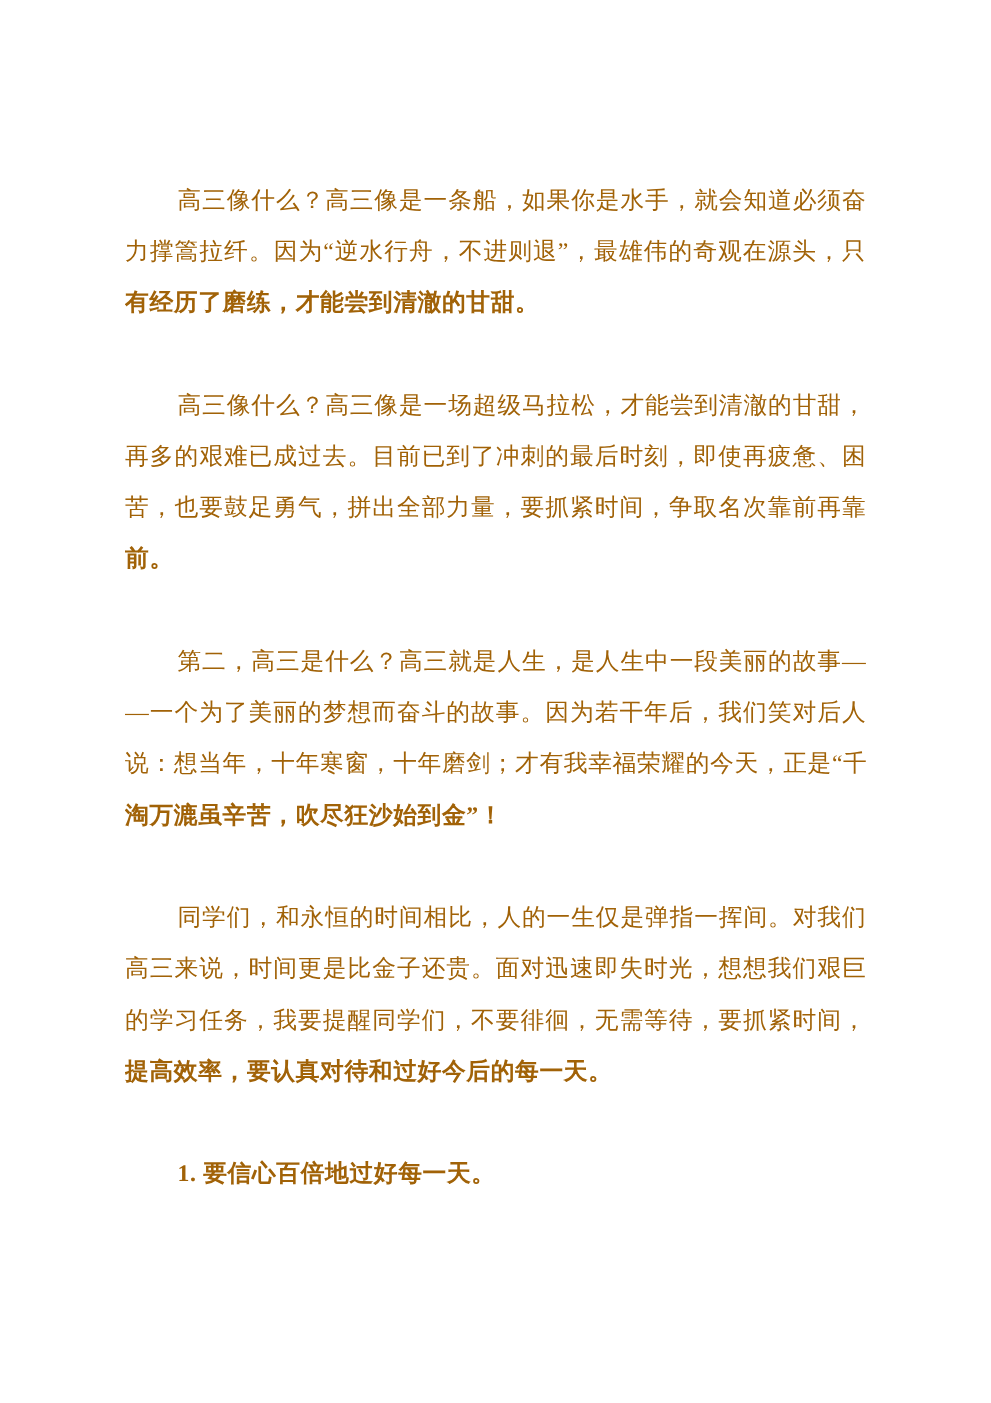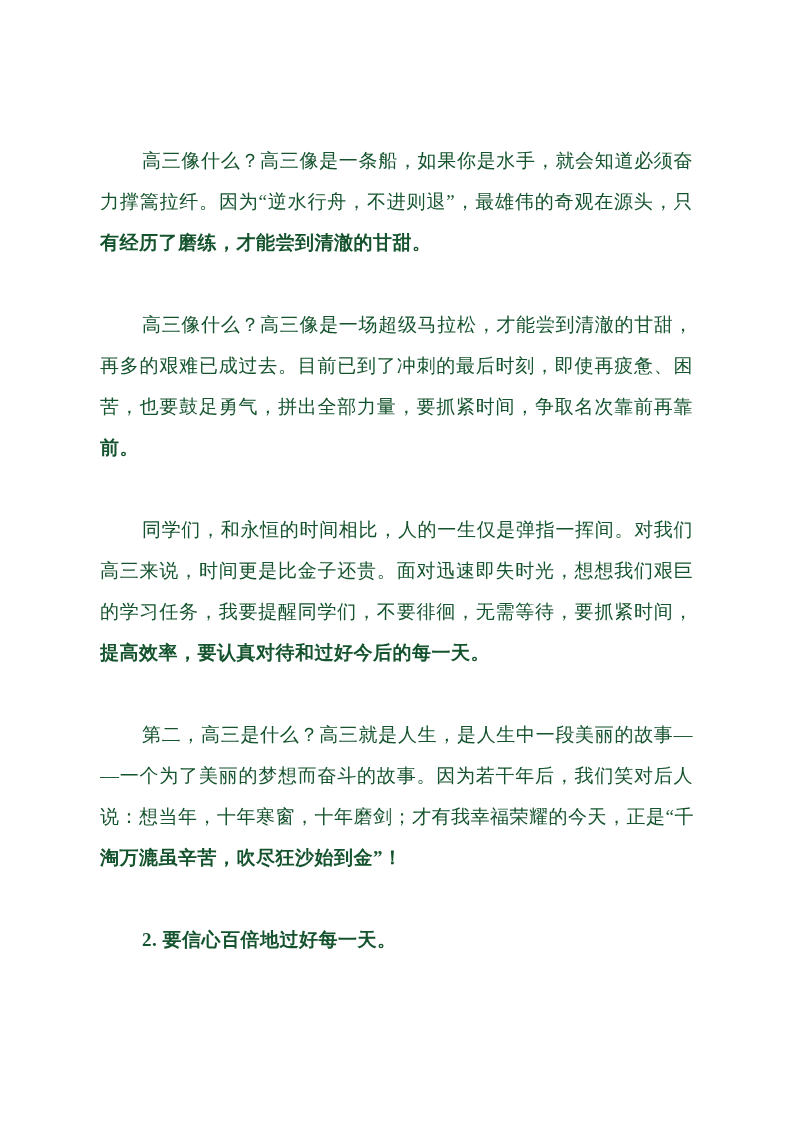--- a/index.html
+++ b/index.html
@@ -44,41 +44,41 @@
   }
   .line.last {
     text-align-last: left;
     font-weight: bold;
   }
 </style>
 </head>
 <body>
 
 <div class="page">
-  <div class="content" style="color: #14532d;">
+  <div class="content" style="color: #a16207;">
       <div class="para">
         <div class="line first">高三像什么？高三像是一条船，如果你是水手，就会知道必须奋</div>
         <div class="line">力撑篙拉纤。因为“逆水行舟，不进则退”，最雄伟的奇观在源头，只</div>
         <div class="line last">有经历了磨练，才能尝到清澈的甘甜。</div>
       </div>
       <div class="para">
         <div class="line first">高三像什么？高三像是一场超级马拉松，才能尝到清澈的甘甜，</div>
         <div class="line">再多的艰难已成过去。目前已到了冲刺的最后时刻，即使再疲惫、困</div>
         <div class="line">苦，也要鼓足勇气，拼出全部力量，要抓紧时间，争取名次靠前再靠</div>
         <div class="line last">前。</div>
       </div>
       <div class="para">
+        <div class="line first">第二，高三是什么？高三就是人生，是人生中一段美丽的故事—</div>
+        <div class="line">—一个为了美丽的梦想而奋斗的故事。因为若干年后，我们笑对后人</div>
+        <div class="line">说：想当年，十年寒窗，十年磨剑；才有我幸福荣耀的今天，正是“千</div>
+        <div class="line last">淘万漉虽辛苦，吹尽狂沙始到金”！</div>
+      </div>
+      <div class="para">
         <div class="line first">同学们，和永恒的时间相比，人的一生仅是弹指一挥间。对我们</div>
         <div class="line">高三来说，时间更是比金子还贵。面对迅速即失时光，想想我们艰巨</div>
         <div class="line">的学习任务，我要提醒同学们，不要徘徊，无需等待，要抓紧时间，</div>
         <div class="line last">提高效率，要认真对待和过好今后的每一天。</div>
       </div>
       <div class="para">
-        <div class="line first">第二，高三是什么？高三就是人生，是人生中一段美丽的故事—</div>
-        <div class="line">—一个为了美丽的梦想而奋斗的故事。因为若干年后，我们笑对后人</div>
-        <div class="line">说：想当年，十年寒窗，十年磨剑；才有我幸福荣耀的今天，正是“千</div>
-        <div class="line last">淘万漉虽辛苦，吹尽狂沙始到金”！</div>
-      </div>
-      <div class="para">
-        <div class="line first last">2. 要信心百倍地过好每一天。</div>
+        <div class="line first last">1. 要信心百倍地过好每一天。</div>
       </div>
     </div>
 </div>
 
 </body></html>

